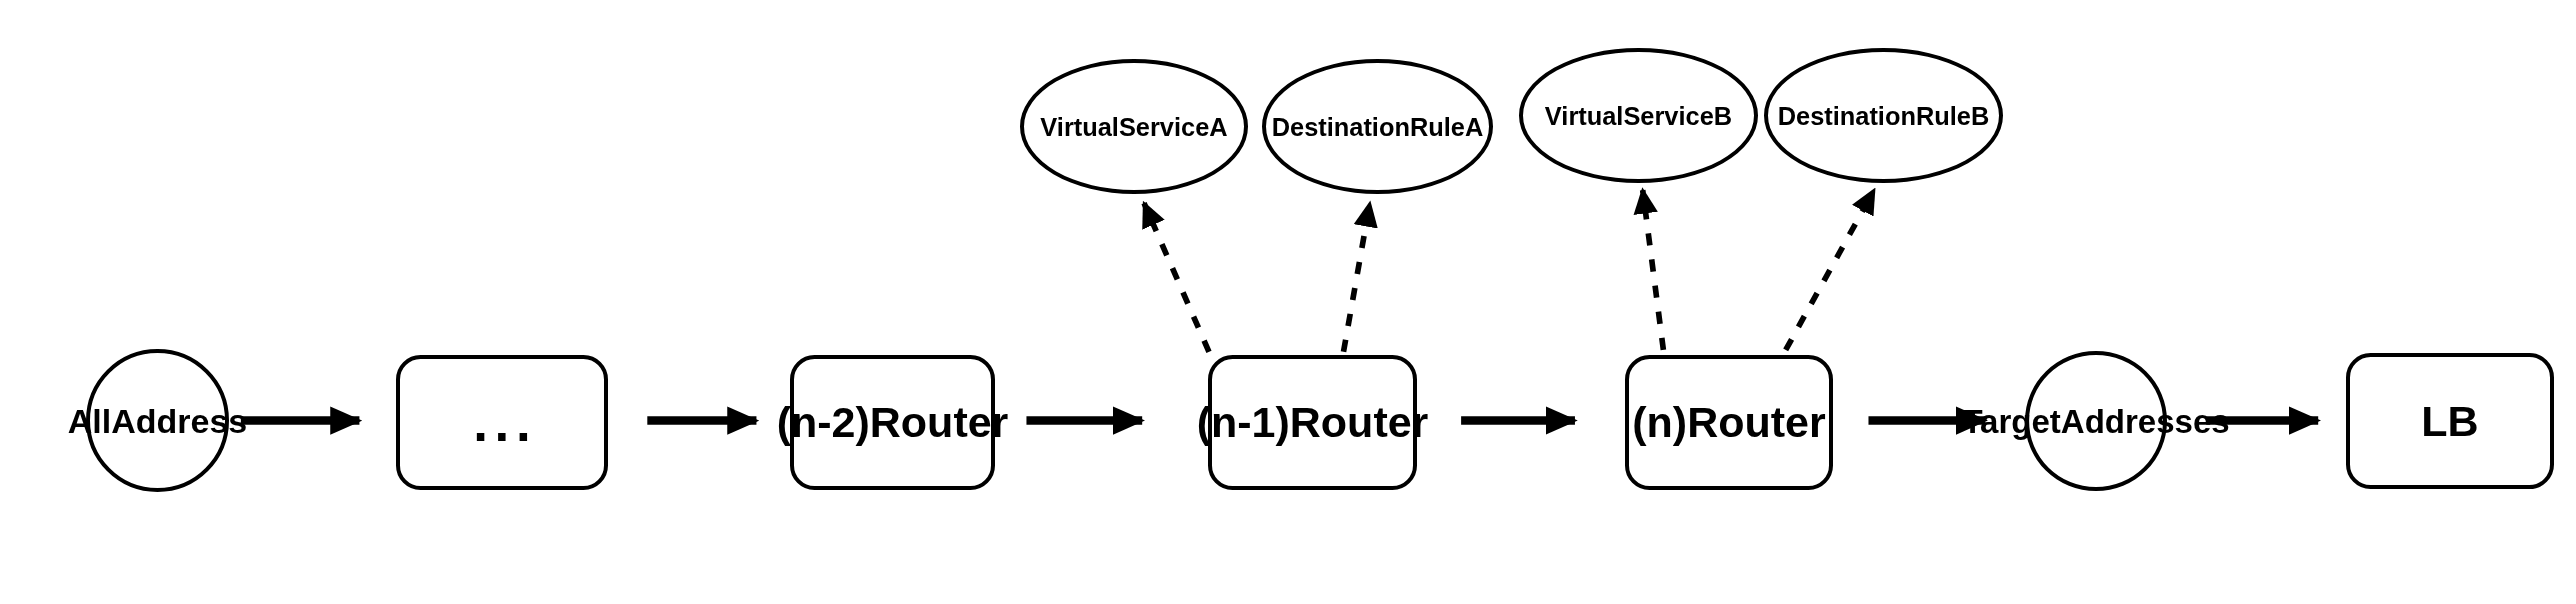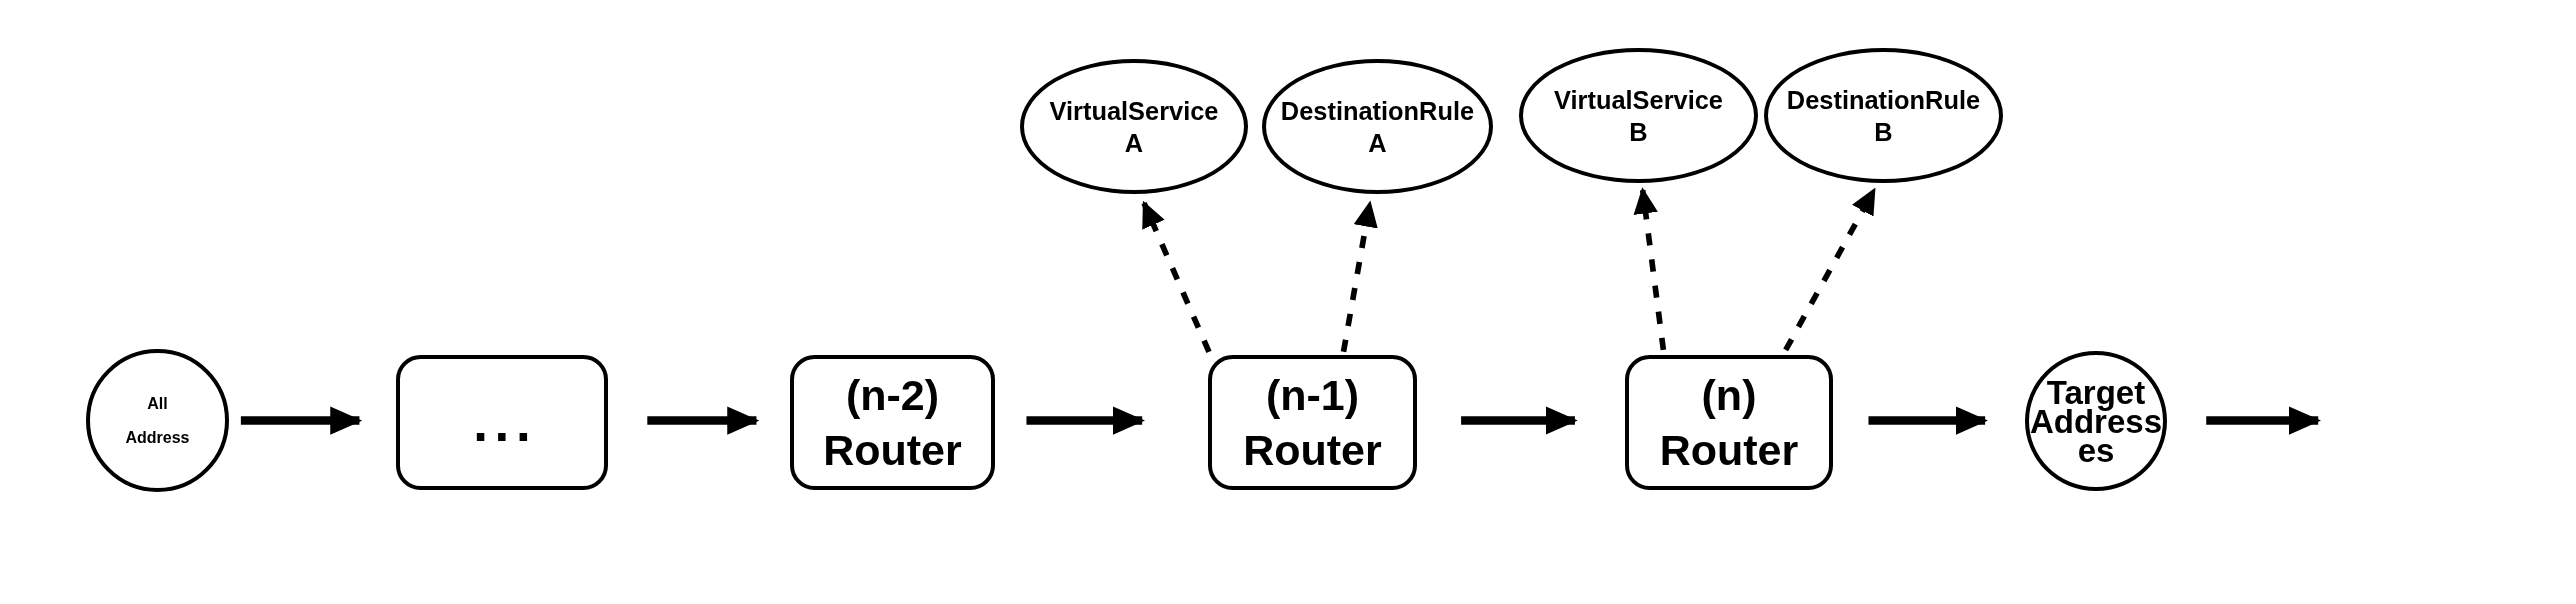--- a/index.html
+++ b/index.html
@@ -18,35 +18,35 @@
   .connectors {
     position: absolute;
     left: 0;
     top: 0;
     width: 2576px;
     height: 604px;
   }
   .node {
     position: absolute;
     display: flex;
-    flex-direction: column;
+    flex-direction: row;
     align-items: center;
     justify-content: center;
     box-sizing: border-box;
     border: 4.7px solid #000000;
     background: #ffffff;
     color: #000000;
     font-weight: bold;
     text-align: center;
   }
   .rect { border-radius: 24.5px; }
   .ellipse { border-radius: 50%; }
   .ln { display: block; white-space: nowrap; }
   .t46 { font-size: 43px; line-height: 55px; }
-  .t28 { font-size: 16px; line-height: 34px; }
+  .t28 { font-size: 34px; line-height: 34px; }
   .t27 { font-size: 25.4px; line-height: 32px; }
   .t26 { font-size: 33px; line-height: 29px; }
   .tdots { font-size: 53px; line-height: 53px; letter-spacing: 6.6px; padding-left: 6.6px; }
 </style>
 </head>
 <body>
 
 <div class="canvas">
 
   <svg class="connectors" viewBox="0 0 2738 642" xmlns="http://www.w3.org/2000/svg">
@@ -115,15 +115,18 @@
     <span class="ln t46">(n)</span>
     <span class="ln t46">Router</span>
   </div>
 
   <div class="node ellipse" style="left:2025px; top:351px; width:142px; height:140px;">
     <span class="ln t26">Target</span>
     <span class="ln t26">Address</span>
     <span class="ln t26">es</span>
   </div>
 
+  <div class="node rect" style="left:2346px; top:353px; width:208px; height:136px;">
+    <span class="ln t46">LB</span>
+  </div>
 
 </div>
 
 
 </body></html>

